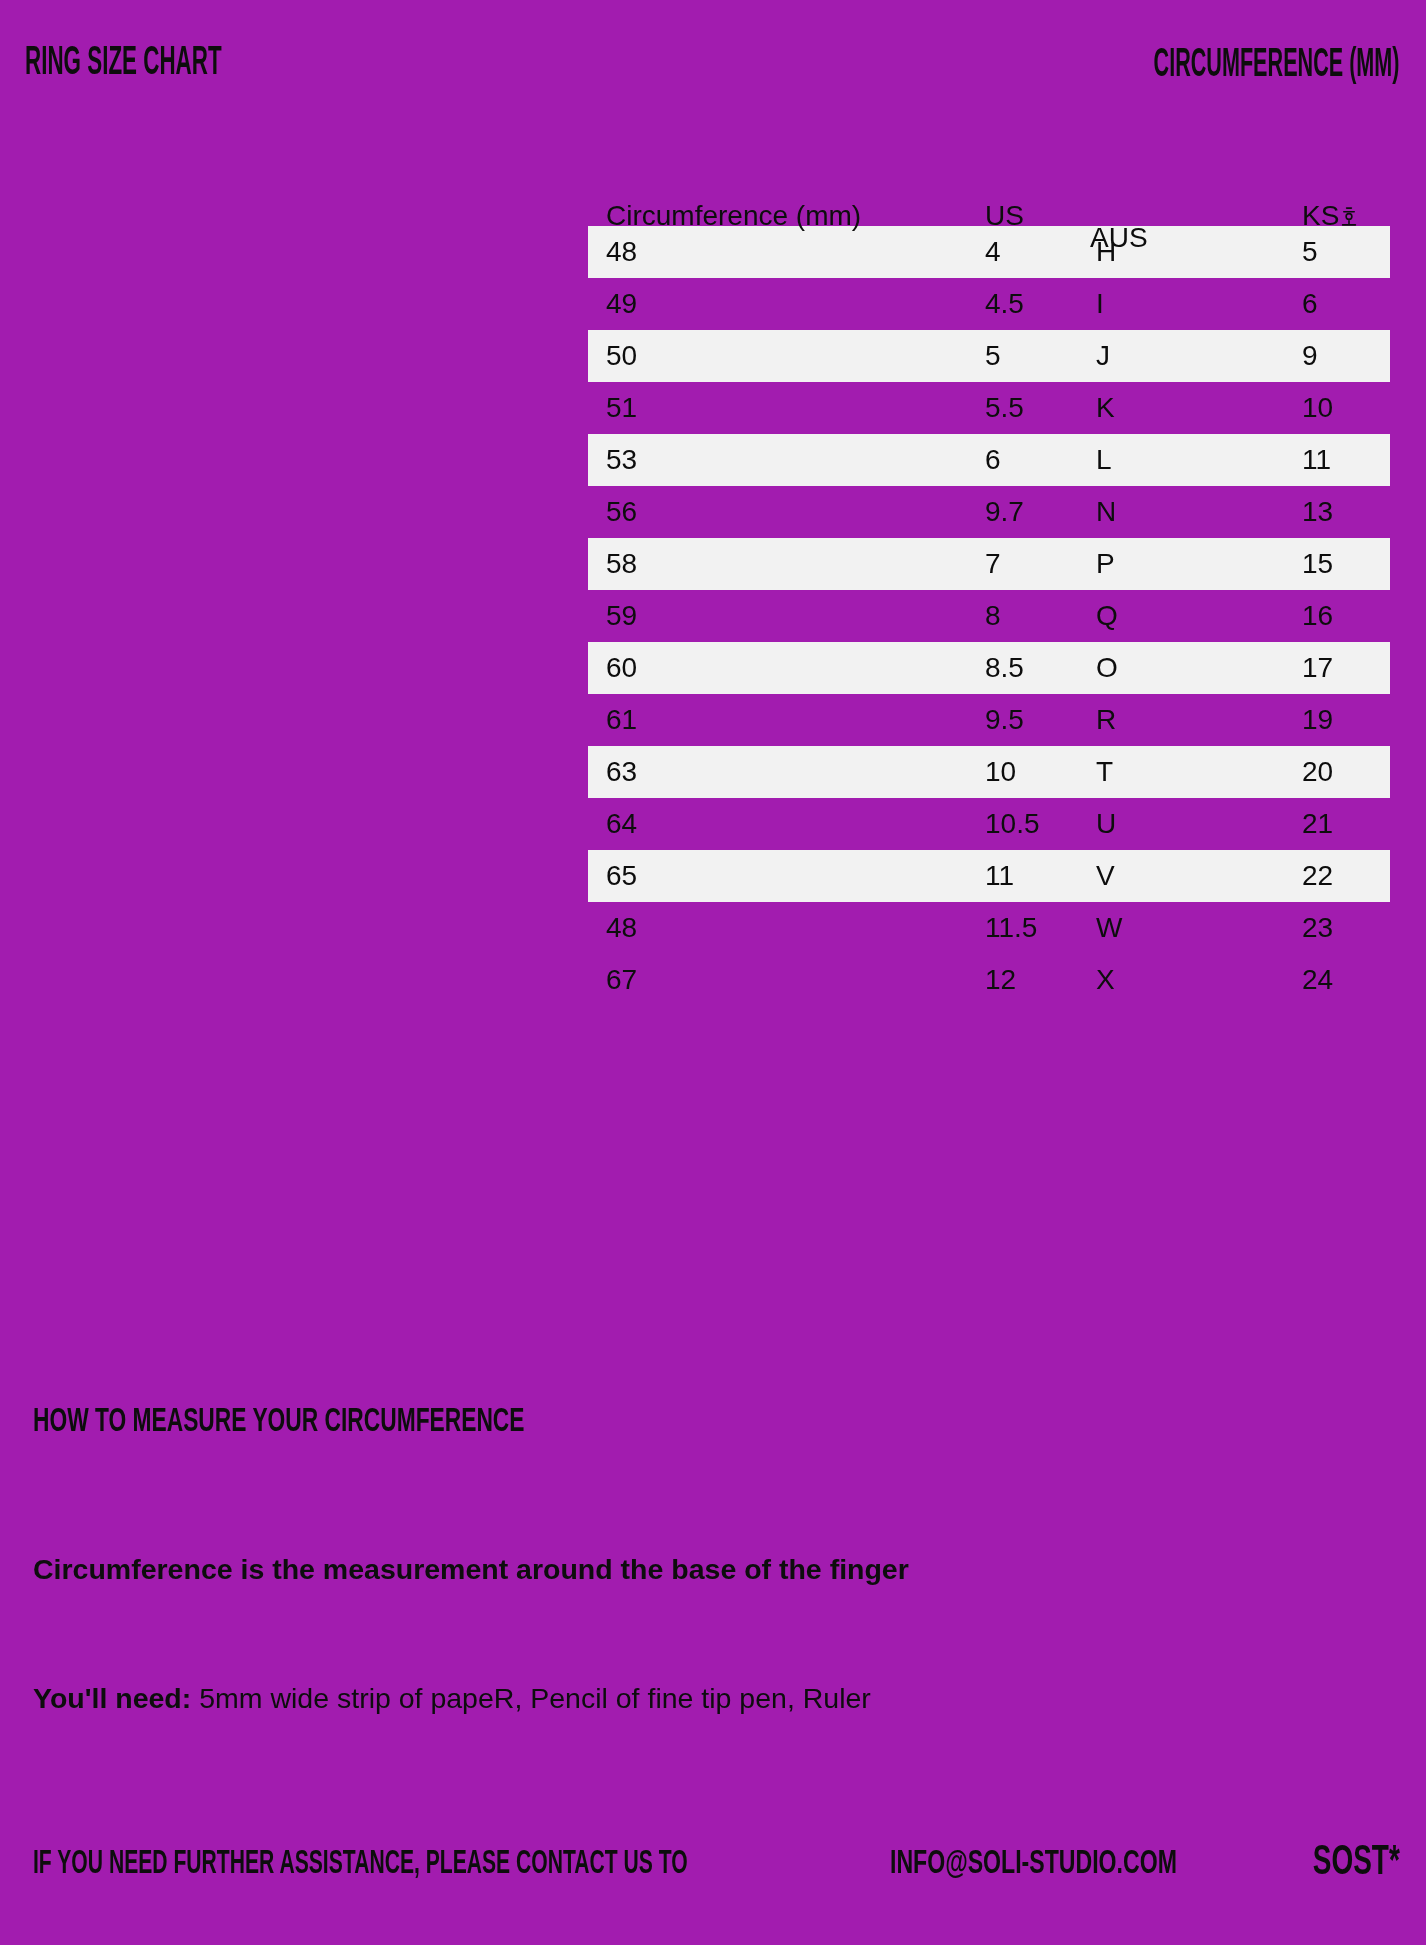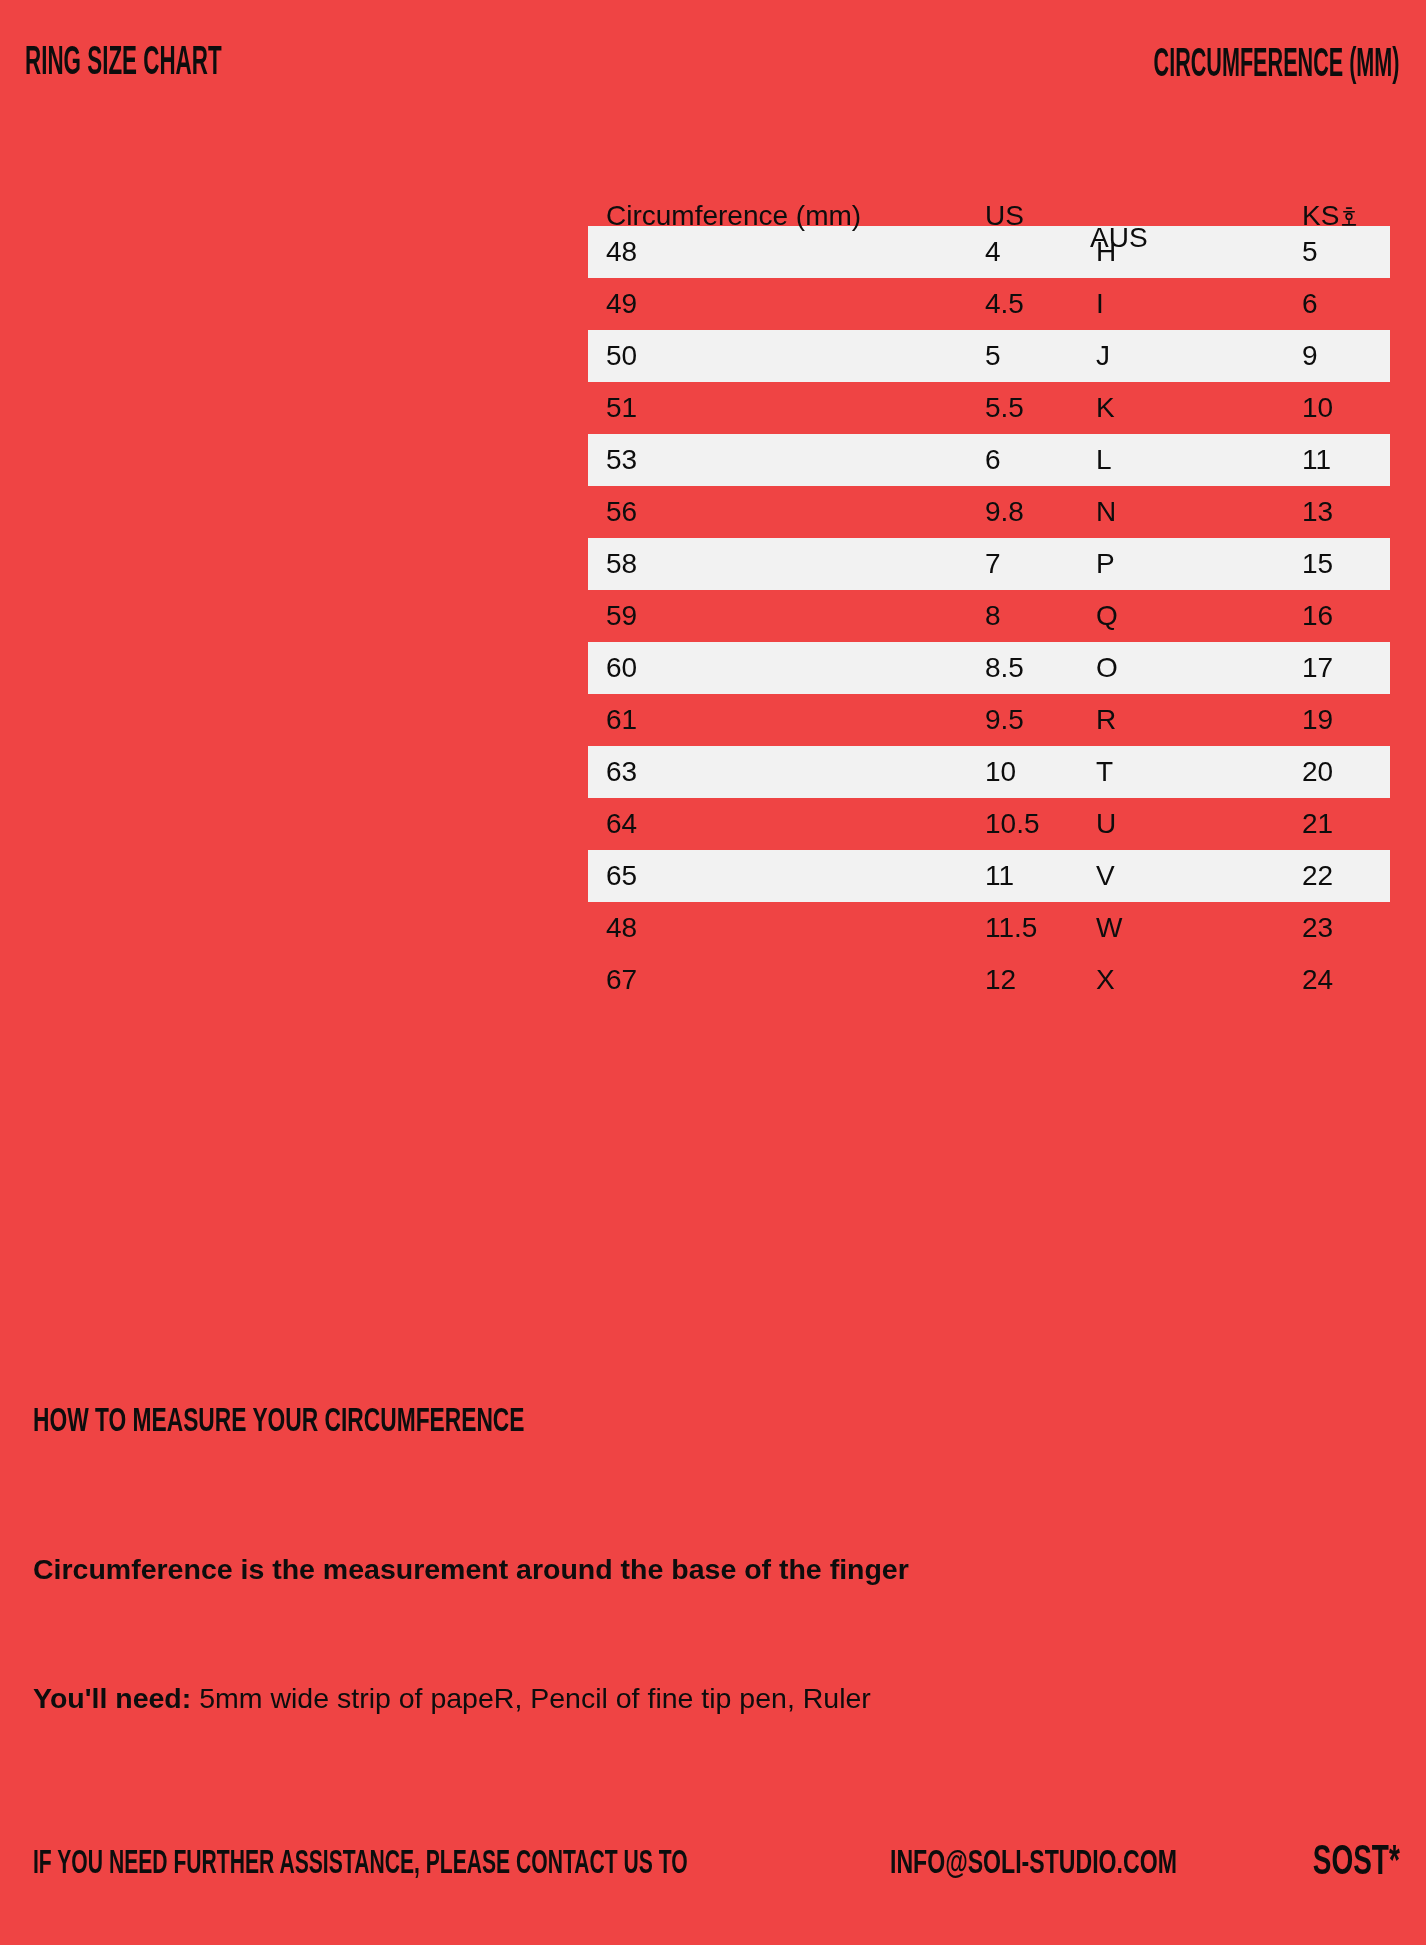--- a/index.html
+++ b/index.html
@@ -1,18 +1,18 @@
 <!DOCTYPE html>
 <html><head>
 <meta charset="utf-8">
 <style>
   * { margin:0; padding:0; box-sizing:border-box; }
   html,body { background:#ffffff; }
   .page {
-    position:relative; width:1426px; height:1945px; background:#ef4444;
+    position:relative; width:1426px; height:1945px; background:#a21caf;
     font-family:"Liberation Sans","DejaVu Sans",sans-serif; color:#0d0d0d; overflow:hidden;
   }
   
   .cond { font-weight:700; white-space:nowrap; letter-spacing:0; display:inline-block; }
 
   .title-left  { position:absolute; left:25px;  top:38px; font-size:40px; transform:scaleX(0.56); transform-origin:0 0; }
   .title-right { position:absolute; right:26px; top:40px; font-size:40px; transform:scaleX(0.54); transform-origin:100% 0; }
 
   
   .size-table { position:absolute; left:588px; top:178px; width:802px; font-size:28px; }
@@ -87,21 +87,21 @@
           <div class="tcell c3">10</div>
         </div>
         <div class="trow shaded">
           <div class="tcell c0">53</div>
           <div class="tcell c1">6</div>
           <div class="tcell c2">L</div>
           <div class="tcell c3">11</div>
         </div>
         <div class="trow">
           <div class="tcell c0">56</div>
-          <div class="tcell c1">9.8</div>
+          <div class="tcell c1">9.7</div>
           <div class="tcell c2">N</div>
           <div class="tcell c3">13</div>
         </div>
         <div class="trow shaded">
           <div class="tcell c0">58</div>
           <div class="tcell c1">7</div>
           <div class="tcell c2">P</div>
           <div class="tcell c3">15</div>
         </div>
         <div class="trow">

